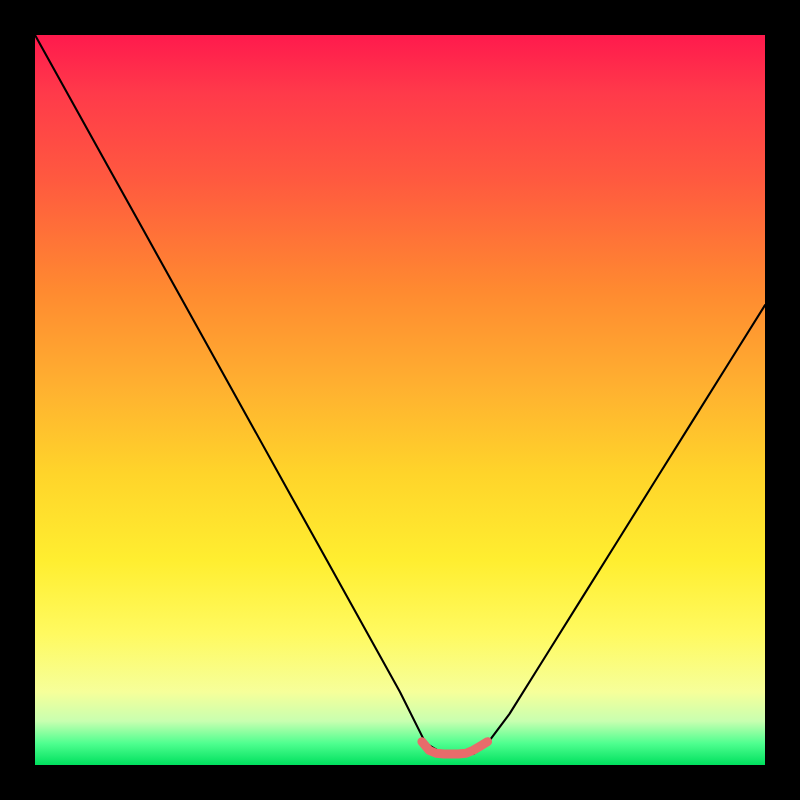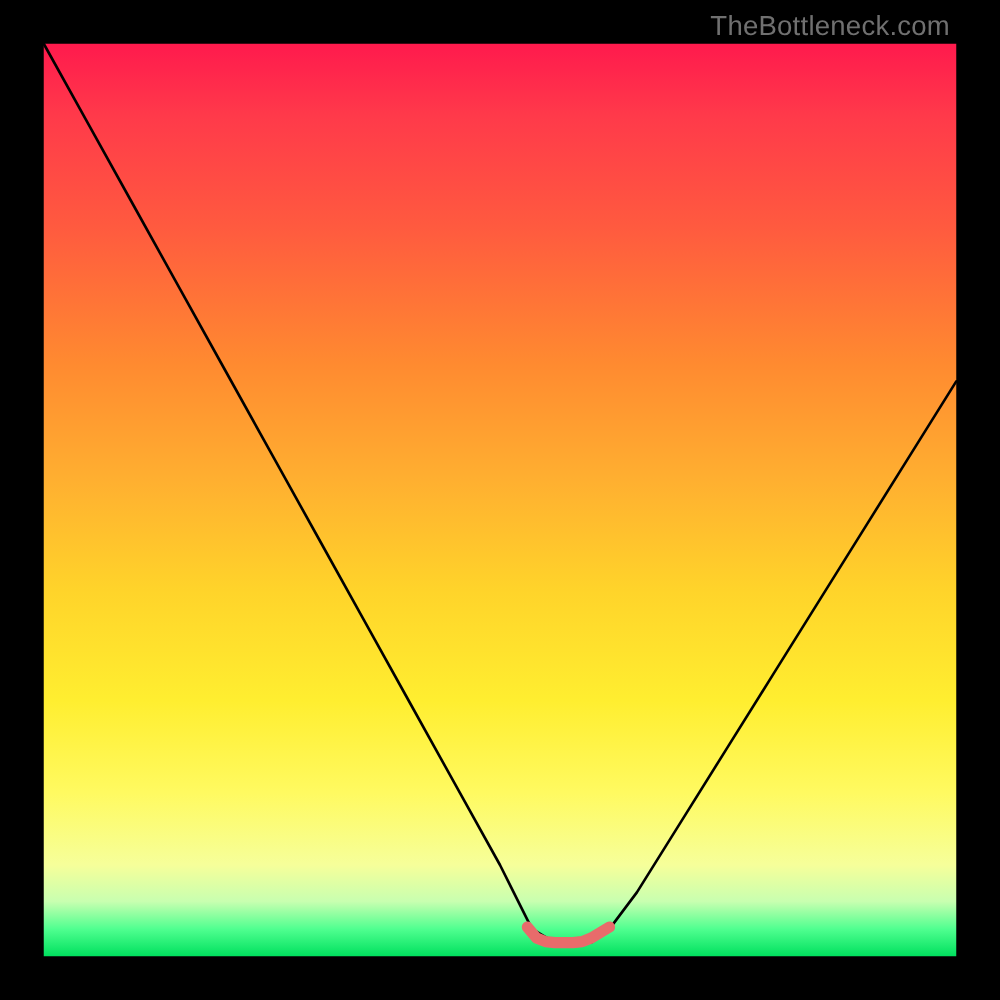--- a/index.html
+++ b/index.html
@@ -55,21 +55,20 @@
     width: 730px;
     height: 730px;
     overflow: visible;
   }
 </style>
 </head>
 <body>
 
 <div class="frame">
 
-  <div class="attribution">TheBottleneck.com</div>
 
   <div class="plot-area">
     <svg class="curve-layer" viewBox="0 0 730 730" preserveAspectRatio="none">
       <path id="main-curve" fill="none" stroke="#000" stroke-width="2.1" stroke-linecap="round" stroke-linejoin="round" d="M0.00 0.00 L36.50 65.70 L73.00 131.40 L109.50 197.10 L146.00 262.80 L182.50 328.50 L219.00 394.20 L255.50 459.90 L292.00 525.60 L328.50 591.30 L365.00 657.00 L390.55 708.10 L408.80 719.05 L423.40 719.05 L438.00 719.05 L452.60 708.10 L474.50 678.90 L511.00 620.50 L547.50 562.10 L584.00 503.70 L620.50 445.30 L657.00 386.90 L693.50 328.50 L730.00 270.10"></path>
       <path id="sweet-spot" fill="none" stroke="#e86b6b" stroke-width="9" stroke-linecap="round" stroke-linejoin="round" d="M386.90 706.64 L394.20 715.40 L401.50 718.32 L408.80 719.05 L416.10 719.05 L423.40 719.05 L430.70 718.32 L438.00 715.40 L445.30 711.02 L452.60 706.64"></path>
     </svg>
   </div>
 
 </div>
 

